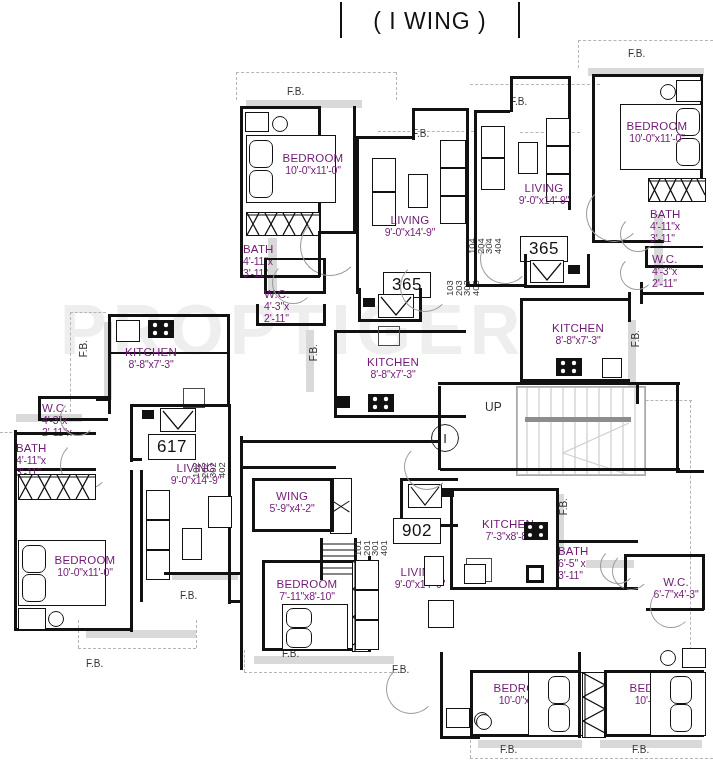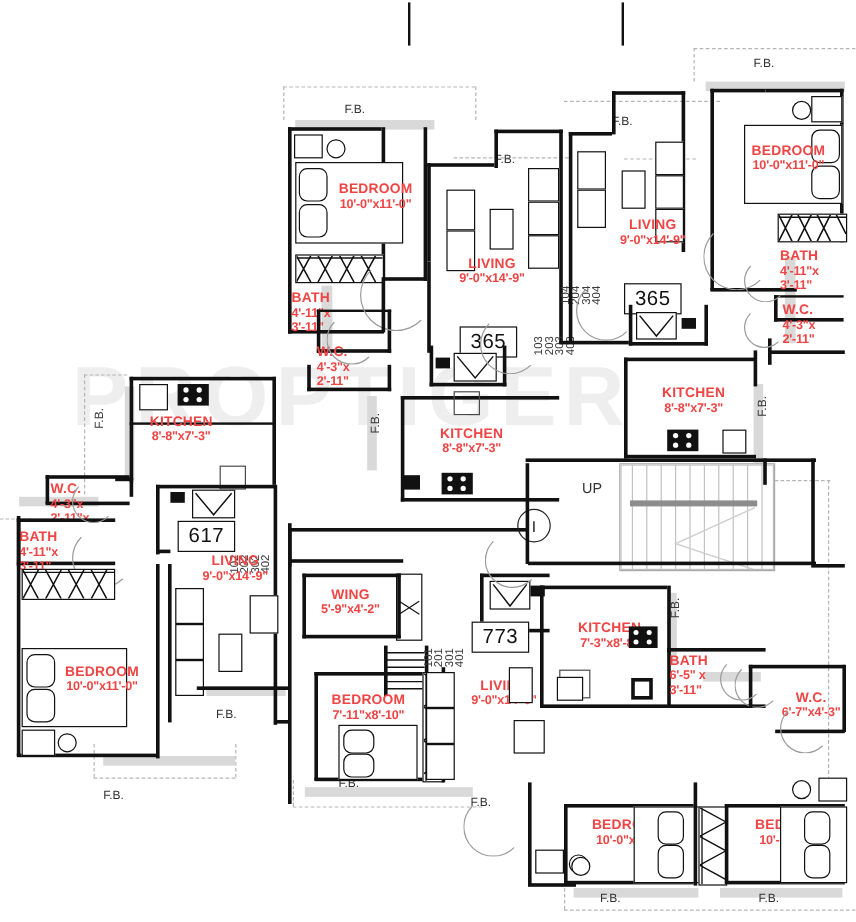--- a/index.html
+++ b/index.html
@@ -14,21 +14,21 @@
   }
 
   
   .w{position:absolute;background:#111;}         
   .fbband{position:absolute;background:#d9d9d9;}       
   .dash-h{position:absolute;border-top:1px dashed #b5b5b5;}
   .dash-v{position:absolute;border-left:1px dashed #b5b5b5;}
   .boxg{position:absolute;border:1px solid #4a4a4a;background:transparent;}
 
   
-  .lbl{position:absolute;white-space:nowrap;line-height:1.12;text-align:center;color:#ef4444;font-weight:bold;}
+  .lbl{position:absolute;white-space:nowrap;line-height:1.12;text-align:center;color:#701a75;}
   .lbl .n{display:block;font-size:11.5px;letter-spacing:.2px;}
   .lbl .d{display:block;font-size:10.5px;letter-spacing:-.2px;}
   .fb{position:absolute;font-size:10px;color:#333;white-space:nowrap;}
   .fbv{position:absolute;font-size:10px;color:#333;white-space:nowrap;
        writing-mode:vertical-rl;transform:rotate(180deg);}
   .up{position:absolute;font-size:12px;color:#333;}
 
   
   .unums{position:absolute;font-size:9.5px;line-height:.92;color:#3a3a3a;
          writing-mode:vertical-rl;transform:rotate(180deg);letter-spacing:0px;}
@@ -71,20 +71,21 @@
   
   .wm{position:absolute;left:60px;top:290px;width:600px;
       font-size:70px;font-weight:bold;color:#eeeeee;letter-spacing:6px;
       user-select:none;white-space:nowrap;}
 </style>
 </head>
 <body>
 
 <div id="plan">
 
+  <div class="title">( I WING )</div>
   <div class="w" style="left:340px;top:2px;width:1.5px;height:36px;"></div>
   <div class="w" style="left:518px;top:2px;width:1.5px;height:36px;"></div>
 
   <div class="wm">PROPTIGER</div>
 
   <div class="dash-h" style="left:236px;top:72px;width:160px;"></div>
   <div class="dash-v" style="left:236px;top:72px;height:28px;"></div>
   <div class="dash-v" style="left:396px;top:72px;height:28px;"></div>
   <div class="dash-h" style="left:470px;top:84px;width:130px;"></div>
   <div class="dash-h" style="left:378px;top:131px;width:96px;"></div>
@@ -456,21 +457,21 @@
 
   <div class="w" style="left:400px;top:478px;width:3px;height:50px;"></div>
   <div class="w" style="left:400px;top:478px;width:58px;height:3px;"></div>
   <div class="w" style="left:400px;top:524px;width:58px;height:3px;"></div>
   <div class="wc" style="left:408px;top:484px;width:32px;height:22px;">
     <svg width="32" height="22" viewBox="0 0 32 22">
       <path d="M2 2 L16 20 L30 2" stroke="#111" stroke-width="1.2" fill="none"></path>
     </svg>
   </div>
   <div class="sinkdark" style="left:442px;top:488px;width:12px;height:9px;"></div>
-  <div class="areabox" style="left:393px;top:518px;width:46px;height:24px;">773</div>
+  <div class="areabox" style="left:393px;top:518px;width:46px;height:24px;">902</div>
   <div class="unums" style="left:354px;top:512px;height:44px;">
     <span>101</span>
     <span>201</span>
     <span>301</span>
     <span>401</span>
   </div>
   <div class="door" style="left:404px;top:444px;width:44px;height:44px;"></div>
 
   <div class="w" style="left:262px;top:560px;width:3px;height:90px;"></div>
   <div class="w" style="left:262px;top:560px;width:98px;height:3px;"></div>

